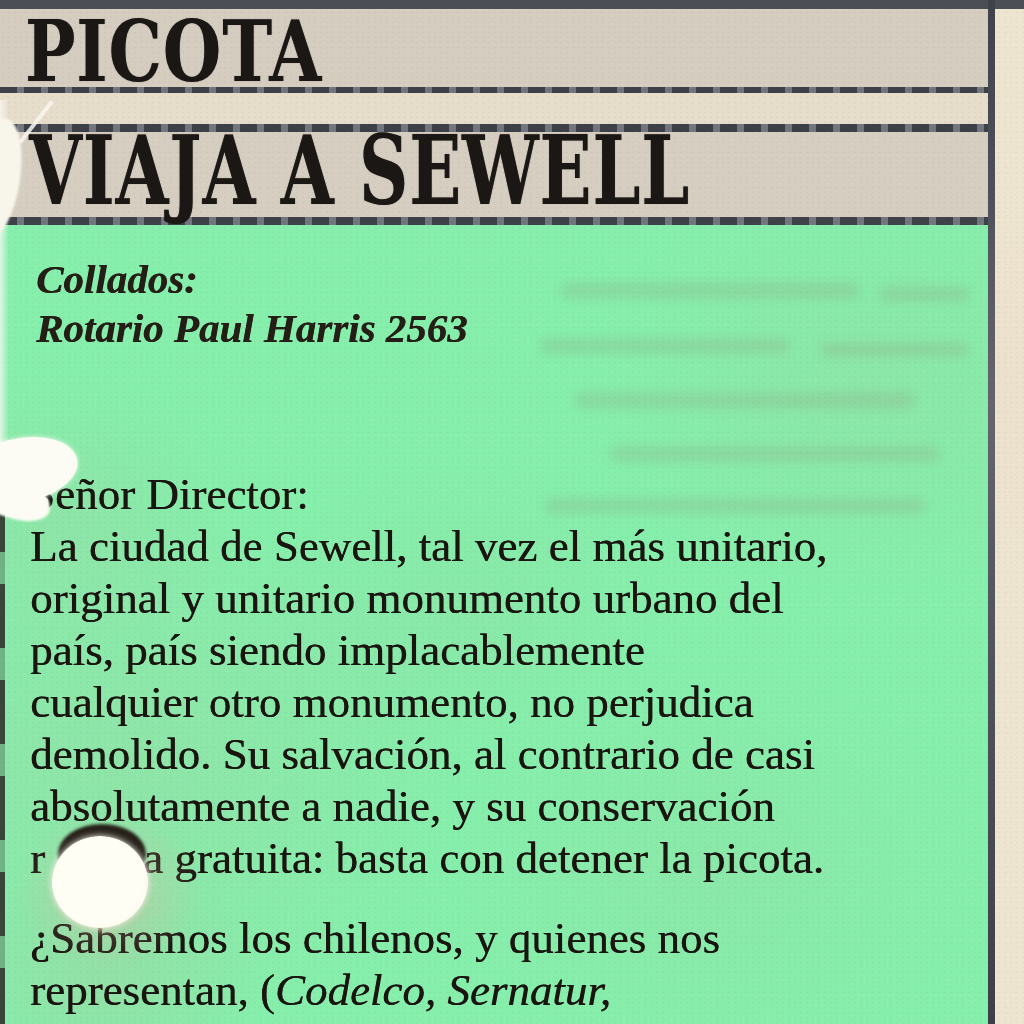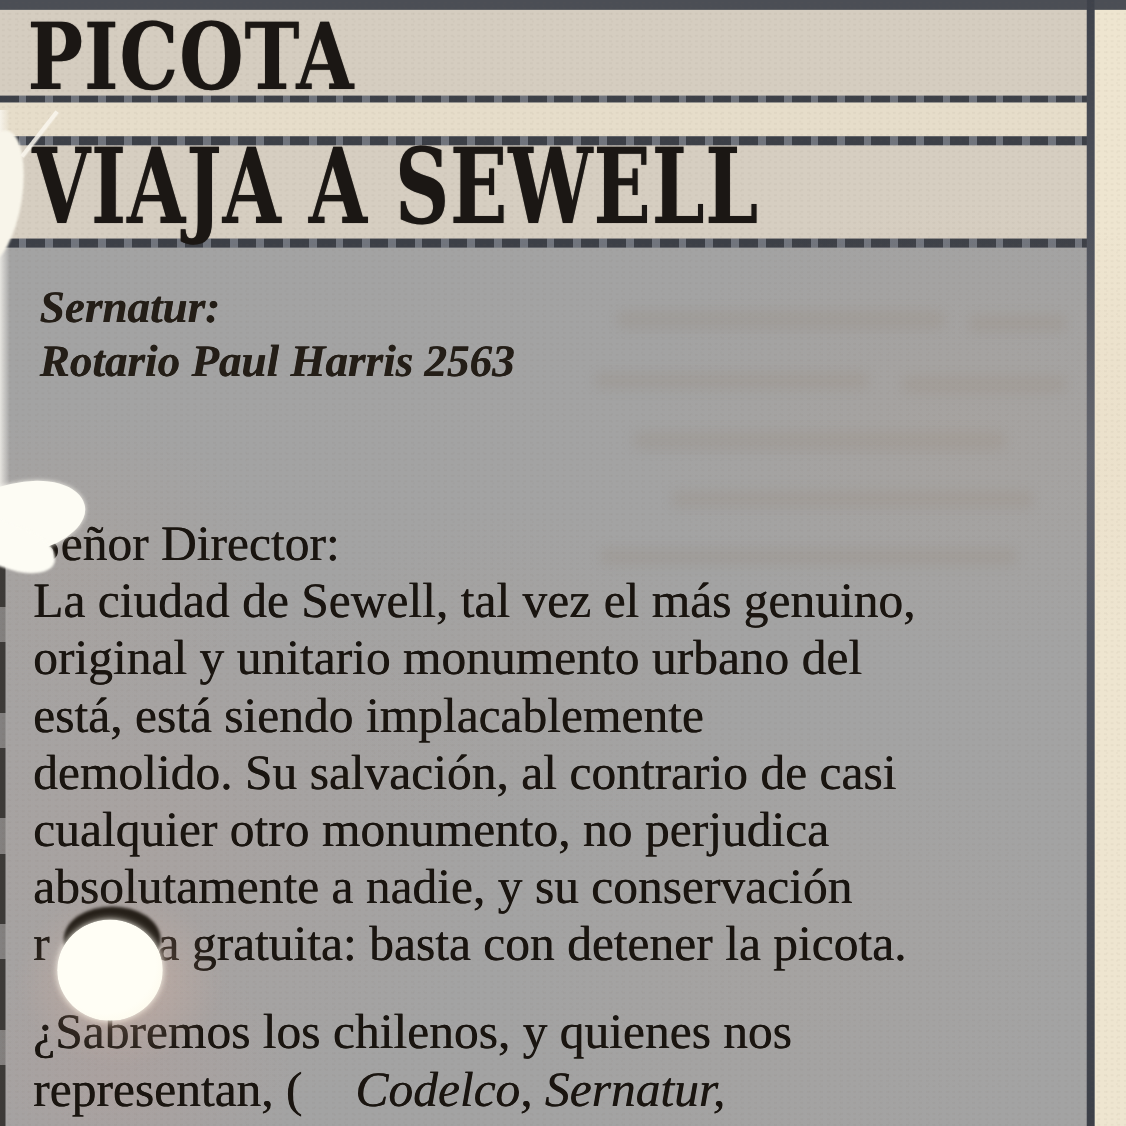--- a/index.html
+++ b/index.html
@@ -1,18 +1,18 @@
 <!DOCTYPE html>
 <html><head>
 <meta charset="utf-8">
 <style>
   html,body{margin:0;padding:0;background:#ffffff;}
   .page{
     position:relative;width:1024px;height:1024px;overflow:hidden;
-    background:#a3a3a3;
+    background:#86efac;
     font-family:"Liberation Serif", serif;
     color:#17130f;
   }
   
   .topbar{position:absolute;left:0;top:0;width:1024px;height:9px;background:#4b4e55;}
   .kicker-band{position:absolute;left:0;top:9px;width:989px;height:79px;background:#d5cdc0;}
   .gap-band{position:absolute;left:0;top:93px;width:989px;height:31px;background:#e6ddca;}
   .headline-band{position:absolute;left:0;top:132px;width:989px;height:85px;background:#d6cec1;}
   .hrule{position:absolute;left:0;width:989px;background:#5b5f68;
     background-image:repeating-linear-gradient(90deg, rgba(35,38,44,.55) 0 17px, rgba(140,144,152,.45) 17px 24px);}
@@ -59,21 +59,21 @@
   .byline{position:absolute;left:36px;top:255px;font-style:italic;font-weight:700;
     font-size:41px;line-height:49px;color:#241e17;white-space:nowrap;
     text-shadow:.4px 0 currentColor;}
 
   
   .letter{position:absolute;left:30px;top:468px;width:950px;font-size:45px;line-height:52px;
     color:#1a1510;text-shadow:.45px 0 currentColor;}
   .letter .line{white-space:nowrap;}
   .letter .hole-line .after-hole{margin-left:98px;}
   .letter .p2{margin-top:28px;}
-  .it{font-style:italic;margin-left:48px;}
+  .it{font-style:italic;}
 
   
   .tear-senor-a{position:absolute;left:-34px;top:438px;width:112px;height:64px;background:#fdfcf4;
     border-radius:45% 65% 55% 45%;transform:rotate(-14deg);box-shadow:0 0 5px rgba(253,252,244,.9);}
   .tear-senor-b{position:absolute;left:-26px;top:478px;width:78px;height:40px;background:#fdfcf4;
     border-radius:40% 70% 60% 50%;transform:rotate(18deg);filter:blur(1px);}
   .tear-left-nick{position:absolute;left:-26px;top:118px;width:46px;height:122px;background:#f8f5ea;
     border-radius:50%;transform:rotate(9deg);filter:blur(1px);}
   .scratch{position:absolute;left:34px;top:96px;width:4px;height:52px;background:rgba(250,247,238,.85);
     transform:rotate(38deg);filter:blur(.6px);}
@@ -115,31 +115,31 @@
   <div class="ghost" style="left:610px;top:446px;width:330px;height:16px;"></div>
   <div class="ghost" style="left:545px;top:498px;width:380px;height:16px;"></div>
 
   <div class="mottle"></div>
   <div class="grain"></div>
 
   <div class="kicker">PICOTA</div>
   <div class="headline">VIAJA A SEWELL</div>
 
   <div class="byline">
-    <div>Sernatur:</div>
+    <div>Collados:</div>
     <div>Rotario Paul Harris 2563</div>
   </div>
 
   <div class="letter">
     <div class="line">Señor Director:</div>
-    <div class="line">La ciudad de Sewell, tal vez el más genuino,</div>
+    <div class="line">La ciudad de Sewell, tal vez el más unitario,</div>
     <div class="line">original y unitario monumento urbano del</div>
-    <div class="line">está, está siendo implacablemente</div>
+    <div class="line">país, país siendo implacablemente</div>
+    <div class="line">cualquier otro monumento, no perjudica</div>
     <div class="line">demolido. Su salvación, al contrario de casi</div>
-    <div class="line">cualquier otro monumento, no perjudica</div>
     <div class="line">absolutamente a nadie, y su conservación</div>
     <div class="line hole-line">
       <span>r</span><span class="after-hole">a gratuita: basta con detener la picota.</span>
     </div>
     <div class="line p2">¿Sabremos los chilenos, y quienes nos</div>
     <div class="line">
       <span>representan, (</span><span class="it">Codelco, Sernatur,</span>
     </div>
   </div>
 

